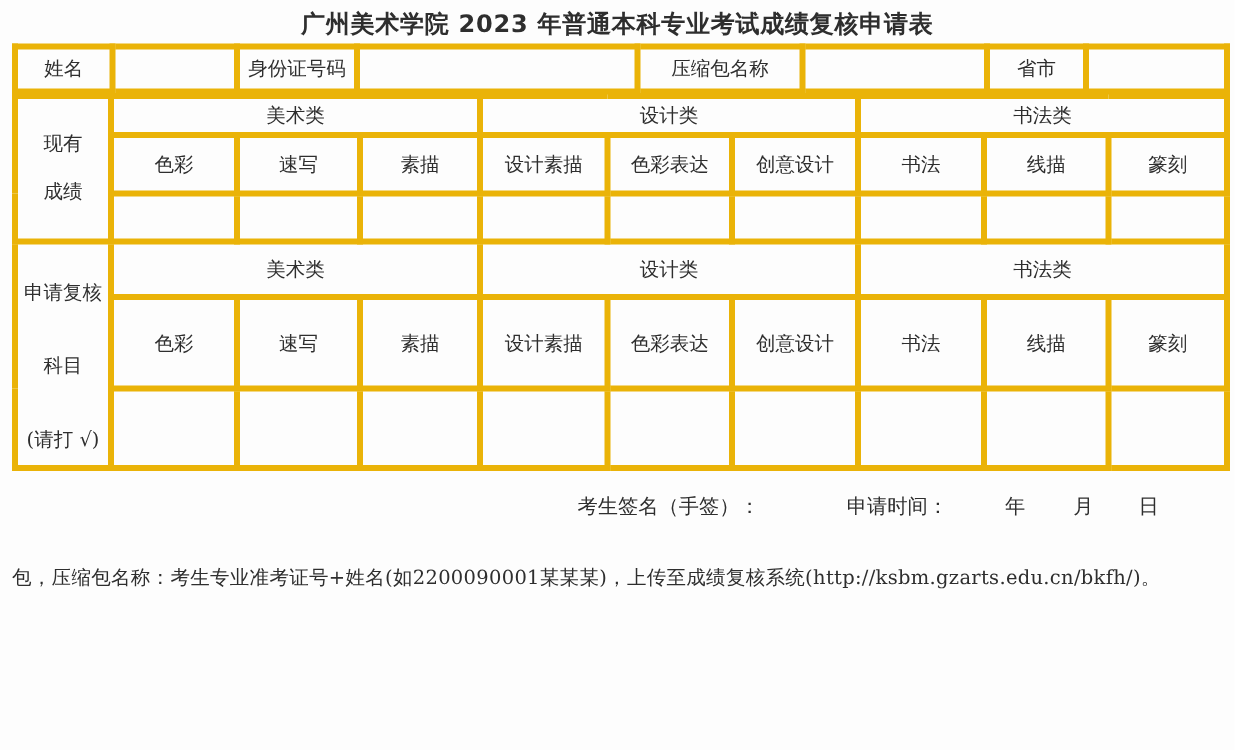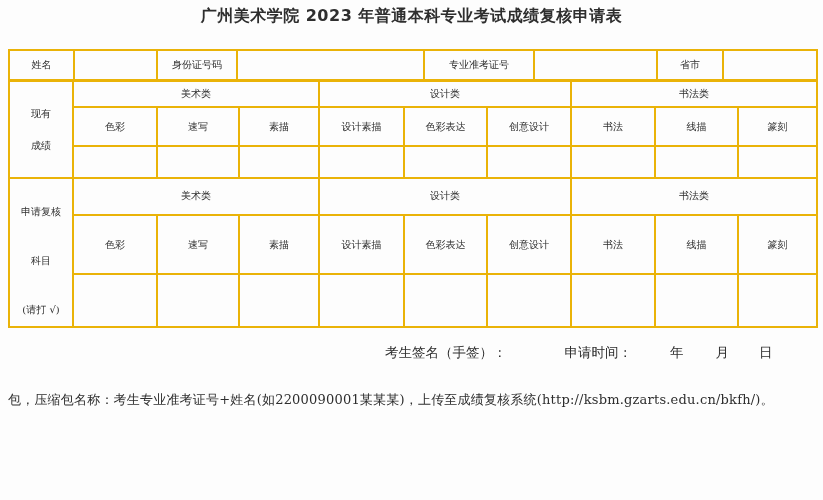--- a/index.html
+++ b/index.html
@@ -13,40 +13,40 @@
     font-family: "DejaVu Serif", "Liberation Serif", serif;
     color: #2e2e2e;
     background: #fdfdfd;
     overflow: hidden;
   }
   .page {
     padding-top: 6px;
     width: 823px;
   }
   .title {
-    margin: 0 0 23px 0;
+    margin: 0 0 3px 0;
     text-align: center;
     font-size: 16px;
     line-height: 20px;
     font-weight: bold;
     font-family: "DejaVu Sans", "Liberation Sans", sans-serif;
     letter-spacing: 0.5px;
   }
   table.grid {
     border-collapse: collapse;
     table-layout: fixed;
     width: 808px;
     margin-left: 8px;
   }
   table.grid.stack { margin-top: -1px; }
   table.grid td {
-    border: 2px solid #eab308;
+    border: 4px solid #eab308;
     text-align: center;
     vertical-align: middle;
-    font-size: 10px;
+    font-size: 13px;
     padding: 0;
     overflow: hidden;
   }
   tr.h-info   { height: 30px; }
   tr.h-cat    { height: 26px; }
   tr.h-subj1  { height: 39px; }
   tr.h-blank1 { height: 32px; }
   tr.h-subj2  { height: 42px; }
   tr.h-blank2 { height: 37px; }
   tr.h-reason { height: 73px; }
@@ -90,21 +90,21 @@
         <col style="width:123px">
         <col style="width:66px">
         <col style="width:94px">
     </colgroup>
     <tbody>
       <tr class="h-info">
         <td>姓名</td>
         <td></td>
         <td>身份证号码</td>
         <td></td>
-        <td>专业准考证号</td>
+        <td>压缩包名称</td>
         <td></td>
         <td>省市</td>
         <td></td>
       </tr>
     </tbody>
   </table>
 
   <table class="grid stack">
     <colgroup>
       <col style="width:64px">

